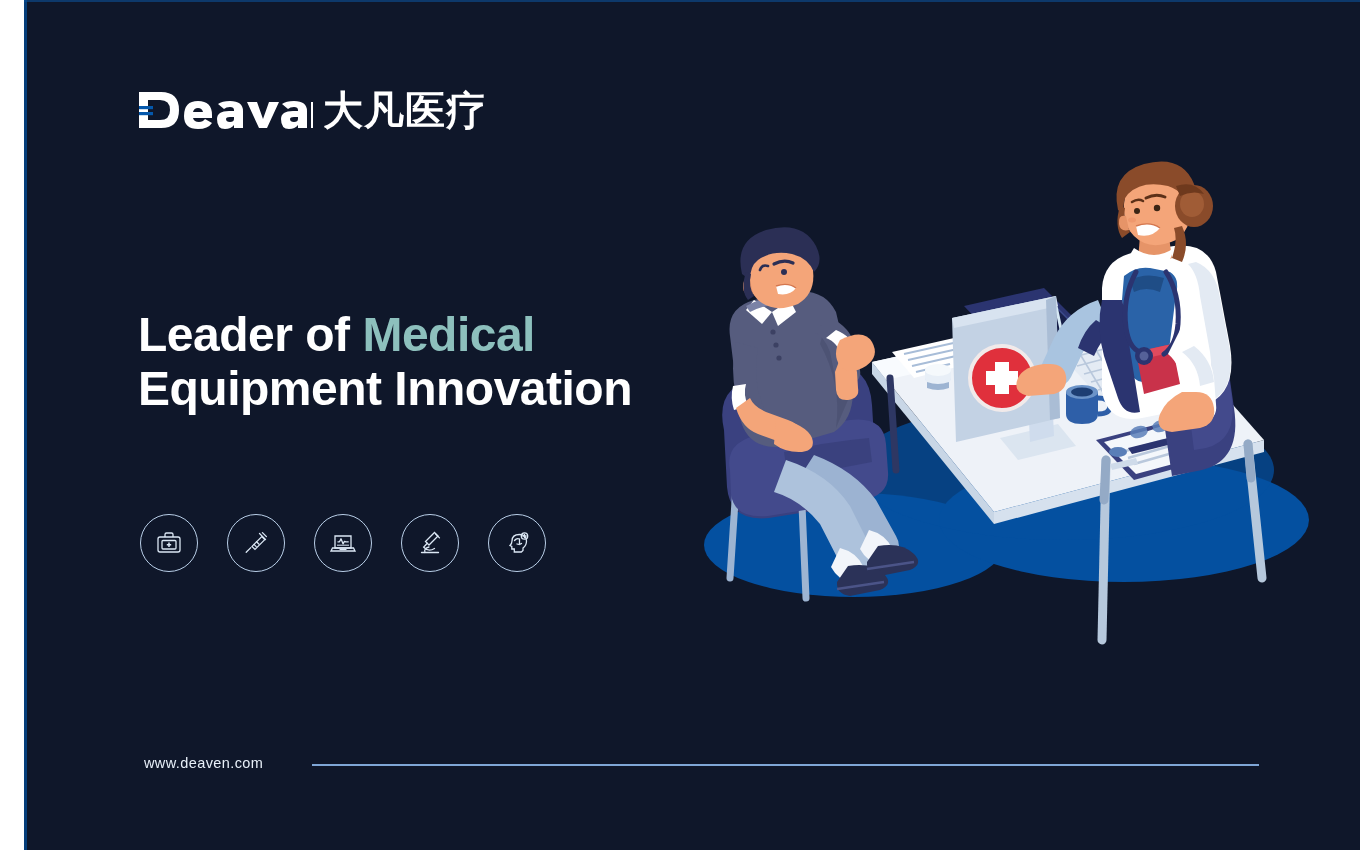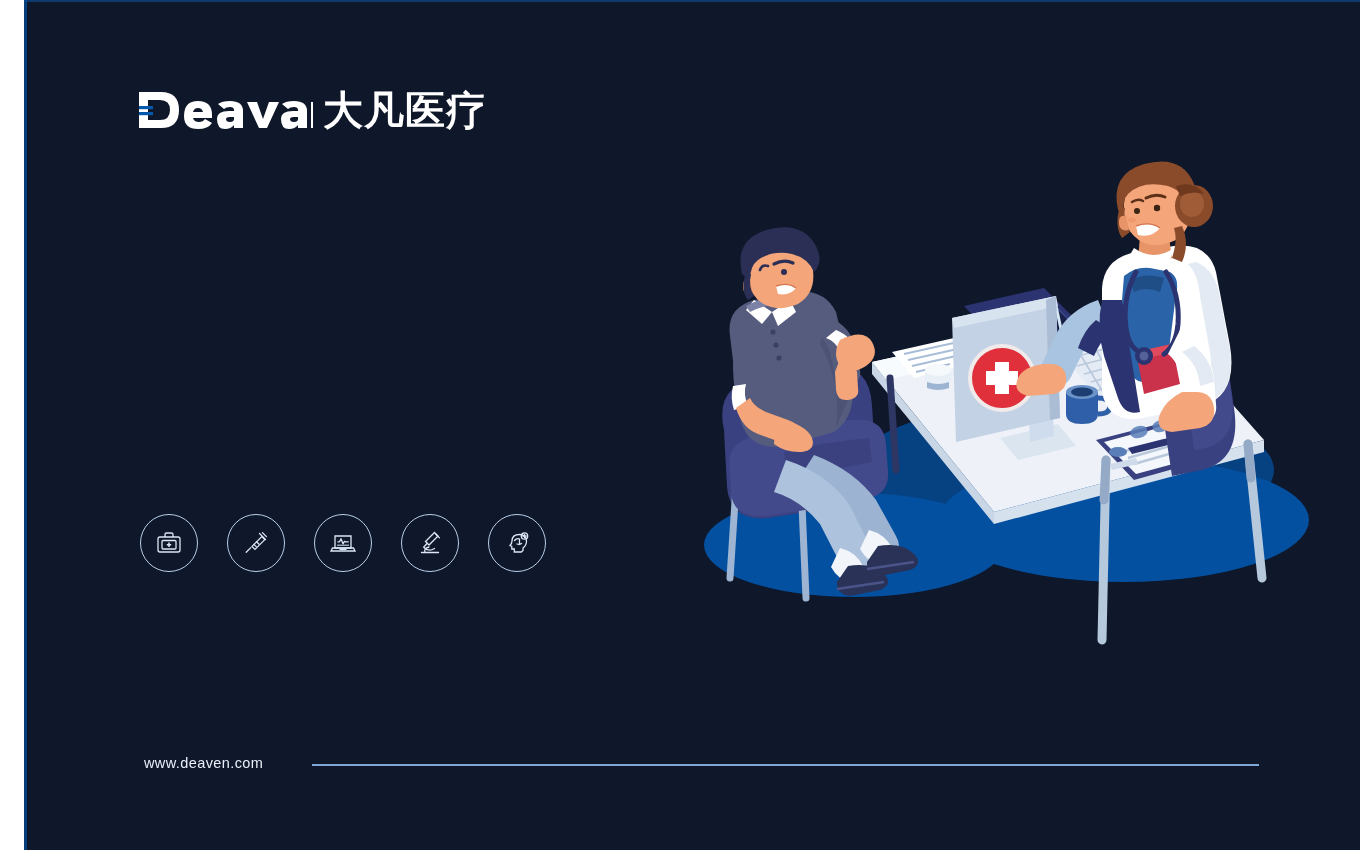--- a/index.html
+++ b/index.html
@@ -372,21 +372,22 @@
                Q149 13 157 13 Q170 13 170 23 V40 H161 V37 Q158 41 152 41 Q144 41 144 31 Z
                M153 31 Q153 34 157 34 Q161 34 161 31 V29 H157 Q153 29 153 31 Z" fill="#ffffff"></path>
 
       <path d="M174 40 V14 H183 V17 Q186 13 192 13 Q202 13 202 24 V40 H193 V26
                Q193 21 188 21 Q183 21 183 26 V40 Z" fill="#ffffff"></path>
     </svg>
     <span class="logo-cn">大凡医疗</span>
   </div>
 
   <h1 class="headline">
-    <br>
+    <span><span>Leader of </span><span class="accent">Medical</span></span><br>
+    <span>Equipment Innovation</span>
   </h1>
 
 
   <div class="icon-row">
 
     <div class="icon-circle" title="Medical Kit">
       <svg width="30" height="30" viewBox="0 0 30 30" fill="none" stroke="#dce8f5" stroke-width="1.3">
         <rect x="4" y="9" width="22" height="15" rx="2"></rect>
         <path d="M11 9 V6.5 A1.5 1.5 0 0 1 12.5 5 h5 A1.5 1.5 0 0 1 19 6.5 V9"></path>
         <rect x="8" y="12.5" width="14" height="8.5" rx="1"></rect>

